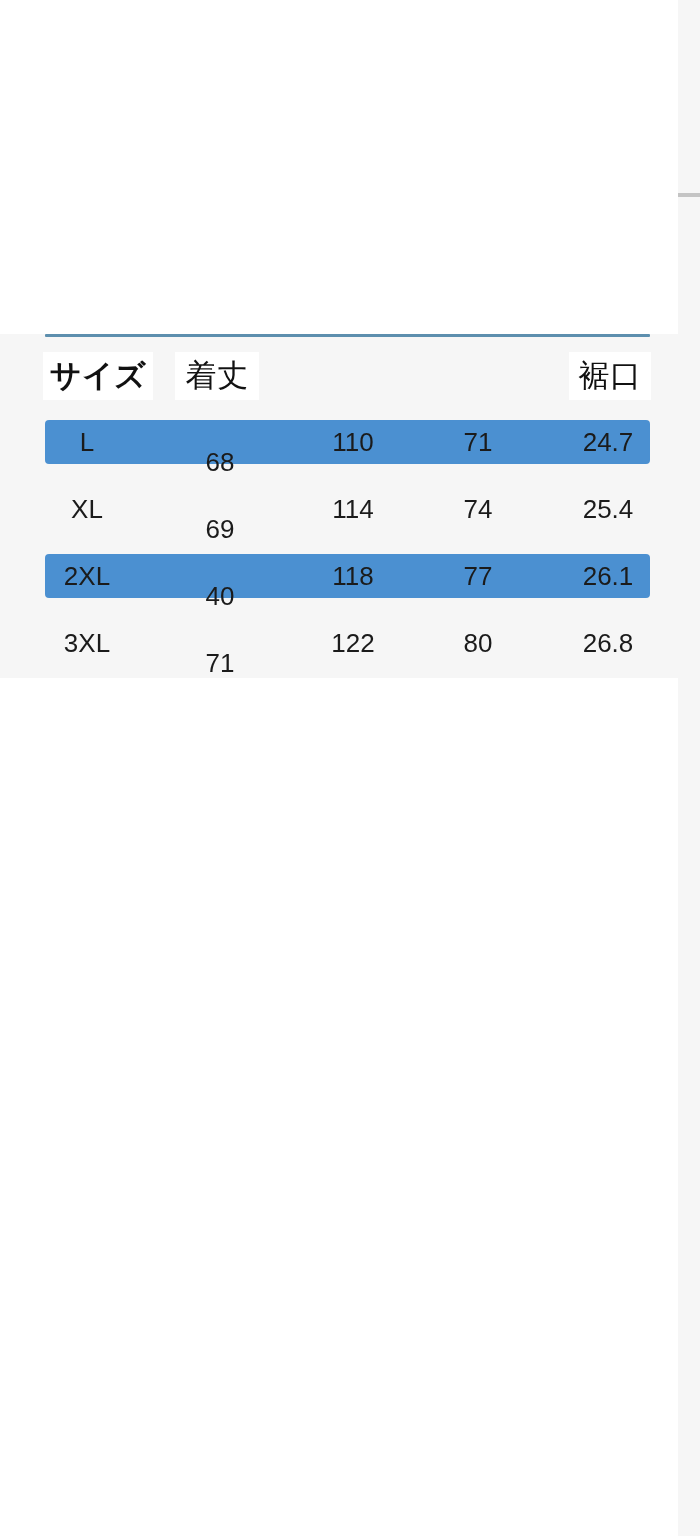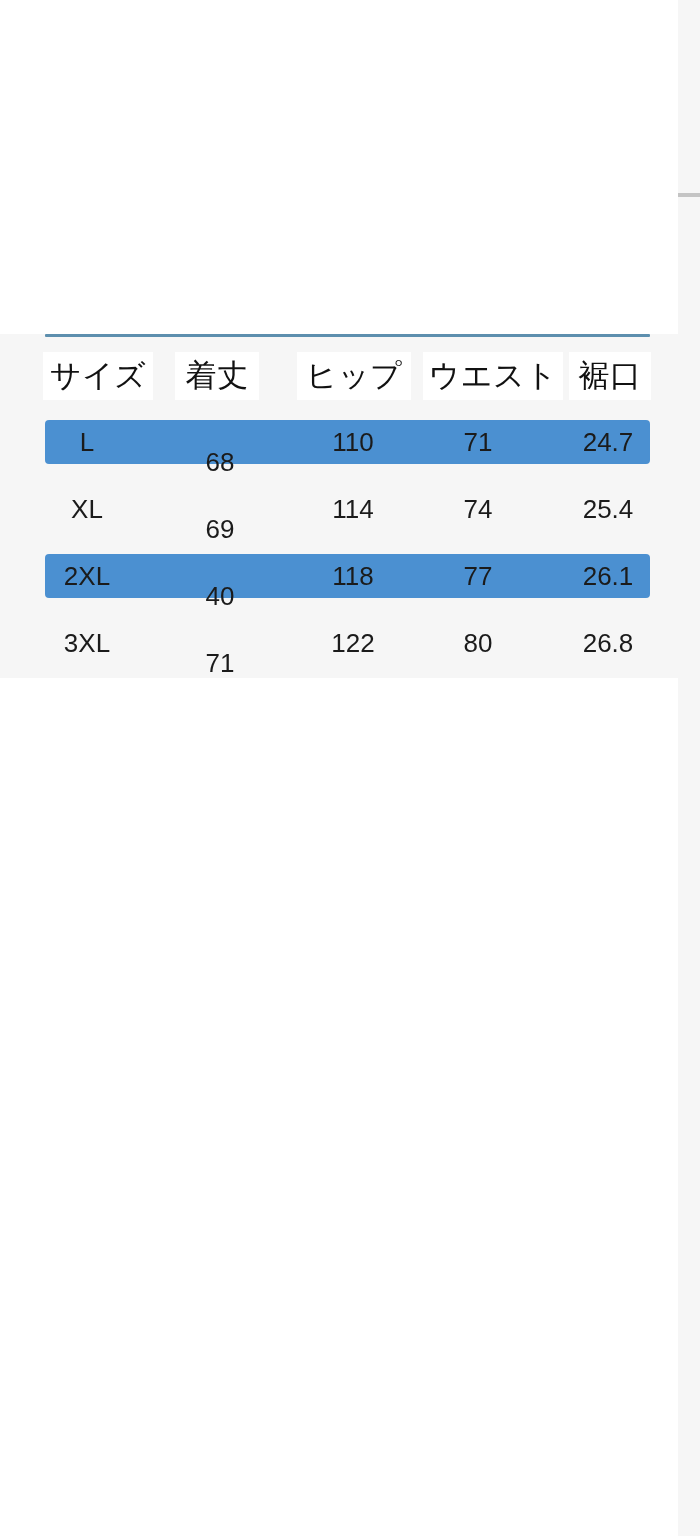--- a/index.html
+++ b/index.html
@@ -66,21 +66,21 @@
     height: 48px;
     line-height: 48px;
     background: #ffffff;
     color: #111111;
     font-size: 31px;
     font-weight: 400;
     text-align: center;
     white-space: nowrap;
     letter-spacing: 0.5px;
   }
-  .hc-0 { left: -2px;  width: 110px; }
+  .hc-0 { left: -2px;  width: 110px; font-weight: bold; }
   .hc-1 { left: 130px; width: 84px;  }
   .hc-2 { left: 252px; width: 114px; }
   .hc-3 { left: 378px; width: 140px; }
   .hc-4 { left: 524px; width: 82px;  }
 
   .data-row {
     position: absolute;
     left: 45px;
     width: 605px;
     height: 44px;
@@ -116,22 +116,20 @@
 <div class="right-edge-strip"></div>
 <div class="right-edge-dash"></div>
 
 <div class="size-chart">
 
   <div class="chart-rule"></div>
 
   <div class="header-row">
     <div class="header-cell hc-0">サイズ</div>
     <div class="header-cell hc-1">着丈</div>
-    <div class="header-cell hc-2">ヒップ</div>
-    <div class="header-cell hc-3">ウエスト</div>
     <div class="header-cell hc-4">裾口</div>
   </div>
 
   <div class="data-row dr-0 striped">
     <div class="data-cell dc-0">L</div>
     <div class="data-cell dc-1">68</div>
     <div class="data-cell dc-2">110</div>
     <div class="data-cell dc-3">71</div>
     <div class="data-cell dc-4">24.7</div>
   </div>

